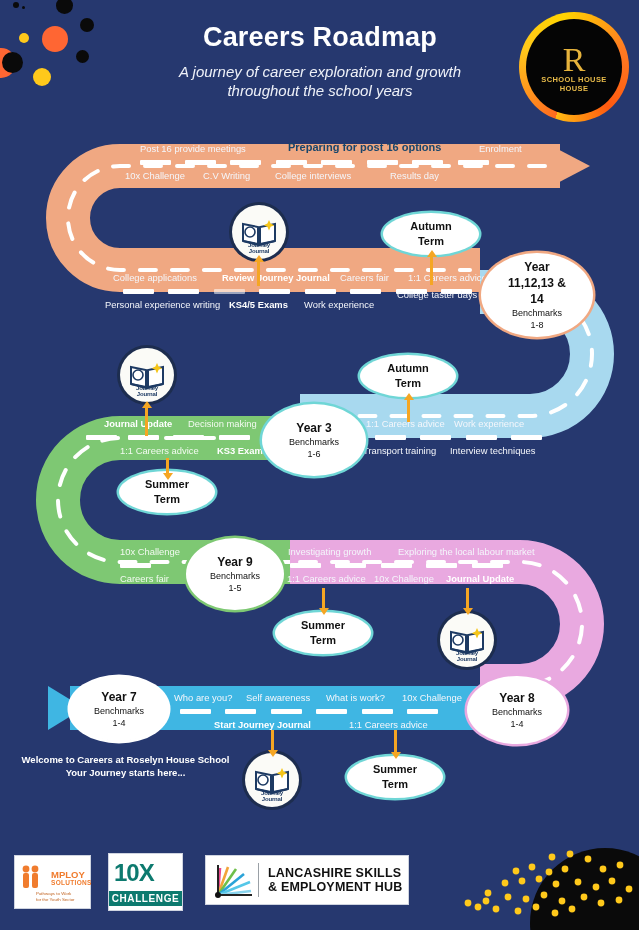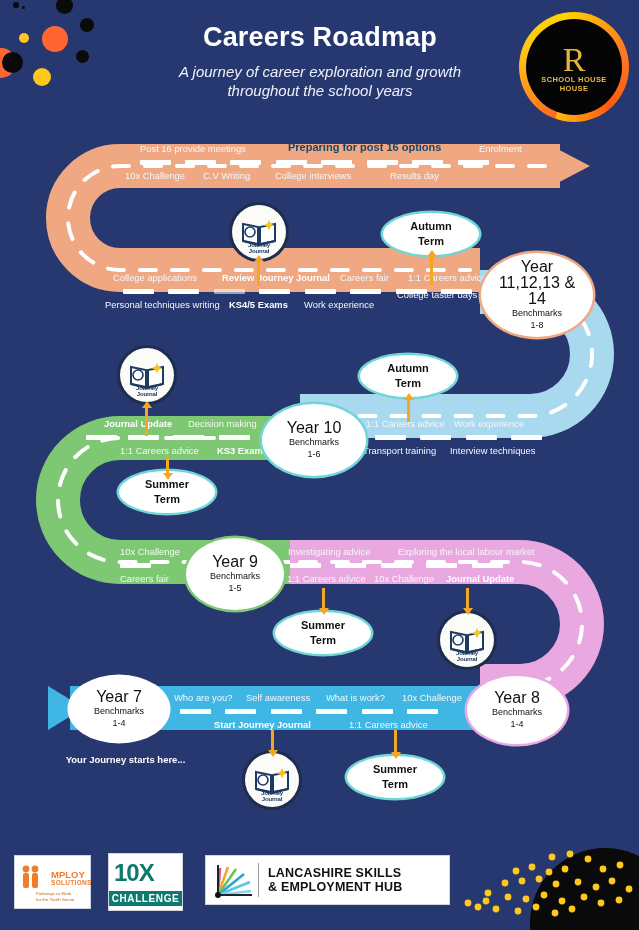--- a/index.html
+++ b/index.html
@@ -42,21 +42,21 @@
   .t-lightg{color:#f2faf0;}
   .t-bold-w{color:#ffffff;font-weight:bold;}
   .t-bold-d{color:#18456b;font-weight:bold;font-size:11px;}
   .dash{position:absolute;height:5px;background:#ffffff;border-radius:1px;}
   
   .year-bubble{
     position:absolute;border-radius:50%;background:#ffffff;
     display:flex;flex-direction:column;align-items:center;justify-content:center;
     text-align:center;color:#111111;
   }
-  .year-bubble .yb-title{font-size:16px;font-weight:normal;line-height:16px;}
+  .year-bubble .yb-title{font-size:12px;font-weight:bold;line-height:16px;}
   .year-bubble .yb-sub{font-size:9px;line-height:11px;margin-top:1px;}
   .term{
     position:absolute;border-radius:50%;background:#ffffff;
     display:flex;flex-direction:column;align-items:center;justify-content:center;
     text-align:center;color:#111111;font-size:11px;font-weight:bold;line-height:15px;
     box-shadow:0 0 0 2.5px #6fd6d6;
   }
   
   .jj{
     position:absolute;width:54px;height:54px;border-radius:50%;
@@ -77,21 +77,21 @@
   .arrow.up:after{top:-7px;border-bottom:7px solid #f5a623;}
   
   #welcome{
     position:absolute;left:18px;top:753px;width:215px;text-align:center;
     color:#ffffff;font-size:9.5px;font-weight:bold;line-height:13px;
   }
   
   .logo-box{position:absolute;background:#ffffff;border:1px solid #cfd4e0;}
   #logo-mploy{left:14px;top:855px;width:75px;height:52px;}
   #logo-10x{left:108px;top:853px;width:73px;height:56px;}
-  #logo-lsh{left:205px;top:855px;width:202px;height:48px;padding-left:41px;}
+  #logo-lsh{left:205px;top:855px;width:202px;height:48px;}
   .mploy-word{position:absolute;font-family:"Liberation Sans",sans-serif;padding-left:9px;}
   .lsh-text{
     position:absolute;left:62px;top:10px;color:#111;font-size:12.5px;
     font-weight:bold;line-height:14px;letter-spacing:.2px;
   }
   .lsh-div{position:absolute;left:52px;top:7px;width:1px;height:34px;background:#9aa0a6;}
 </style>
 </head>
 <body>
 
@@ -219,21 +219,21 @@
 
     <div class="dash" style="left:18px;top:17px;width:31px;"></div>
     <div class="dash" style="left:63px;top:17px;width:31px;"></div>
     <div class="dash" style="left:109px;top:17px;width:31px;opacity:.55;"></div>
     <div class="dash" style="left:154px;top:17px;width:31px;"></div>
     <div class="dash" style="left:200px;top:17px;width:31px;"></div>
     <div class="dash" style="left:245px;top:17px;width:31px;"></div>
     <div class="dash" style="left:291px;top:17px;width:31px;"></div>
     <div class="dash" style="left:336px;top:17px;width:31px;"></div>
 
-    <div class="pill-bot t-light" style="left:0px;top:27px;">Personal techniques writing</div>
+    <div class="pill-bot t-light" style="left:0px;top:27px;">Personal experience writing</div>
     <div class="pill-bot t-bold-w" style="left:124px;top:27px;">KS4/5 Exams</div>
     <div class="pill-bot t-light" style="left:199px;top:27px;">Work experience</div>
     <div class="pill-bot t-light" style="left:292px;top:17px;">College taster days</div>
   </div>
 
   <div class="band" style="left:104px;top:418px;width:170px;height:46px;">
     <div class="pill-top t-bold-w" style="left:0px;top:0px;">Journal Update</div>
     <div class="pill-top t-lightg" style="left:84px;top:0px;">Decision making</div>
 
     <div class="dash" style="left:24px;top:17px;width:31px;"></div>
@@ -259,21 +259,21 @@
     <div class="pill-bot t-light" style="left:84px;top:27px;text-align:right;">Interview techniques</div>
   </div>
 
   <div class="band" style="left:120px;top:546px;width:110px;height:46px;">
     <div class="pill-top t-lightg" style="left:0px;top:0px;">10x Challenge</div>
     <div class="dash" style="left:0px;top:17px;width:31px;"></div>
     <div class="pill-bot t-lightg" style="left:0px;top:27px;">Careers fair</div>
   </div>
 
   <div class="band" style="left:288px;top:546px;width:250px;height:46px;">
-    <div class="pill-top t-light" style="left:0px;top:0px;">Investigating advice</div>
+    <div class="pill-top t-light" style="left:0px;top:0px;">Investigating growth</div>
     <div class="pill-top t-light" style="left:110px;top:0px;">Exploring the local labour market</div>
 
     <div class="dash" style="left:2px;top:17px;width:31px;"></div>
     <div class="dash" style="left:47px;top:17px;width:31px;"></div>
     <div class="dash" style="left:93px;top:17px;width:31px;"></div>
     <div class="dash" style="left:138px;top:17px;width:31px;"></div>
     <div class="dash" style="left:184px;top:17px;width:31px;"></div>
 
     <div class="pill-bot t-light" style="left:-1px;top:27px;">1:1 Careers advice</div>
     <div class="pill-bot t-light" style="left:86px;top:27px;">10x Challenge</div>
@@ -299,21 +299,21 @@
 
   <div class="year-bubble" style="left:481px;top:253px;width:112px;height:84px;box-shadow:0 0 0 2.5px #f0a882;">
     <div class="yb-title">Year</div>
     <div class="yb-title">11,12,13 &amp;</div>
     <div class="yb-title">14</div>
     <div class="yb-sub">Benchmarks</div>
     <div class="yb-sub">1-8</div>
   </div>
 
   <div class="year-bubble" style="left:262px;top:404px;width:104px;height:72px;box-shadow:0 0 0 2.5px #6fd6d6;">
-    <div class="yb-title">Year 10</div>
+    <div class="yb-title">Year 3</div>
     <div class="yb-sub">Benchmarks</div>
     <div class="yb-sub">1-6</div>
   </div>
 
   <div class="year-bubble" style="left:186px;top:538px;width:98px;height:72px;box-shadow:0 0 0 2.5px #7ec873;">
     <div class="yb-title">Year 9</div>
     <div class="yb-sub">Benchmarks</div>
     <div class="yb-sub">1-5</div>
   </div>
 
@@ -410,20 +410,21 @@
   <div class="arrow up" style="left:430px;top:257px;height:28px;"></div>
   <div class="arrow up" style="left:145px;top:408px;height:28px;"></div>
   <div class="arrow up" style="left:407px;top:400px;height:22px;"></div>
   <div class="arrow down" style="left:166px;top:458px;height:15px;"></div>
   <div class="arrow down" style="left:322px;top:588px;height:20px;"></div>
   <div class="arrow down" style="left:466px;top:588px;height:20px;"></div>
   <div class="arrow down" style="left:271px;top:730px;height:20px;"></div>
   <div class="arrow down" style="left:394px;top:730px;height:22px;"></div>
 
   <div id="welcome">
+    <div>Welcome to Careers at Roselyn House School</div>
     <div>Your Journey starts here...</div>
   </div>
 
   <div class="logo-box" id="logo-mploy">
     <svg style="position:absolute;left:5px;top:8px;" width="22" height="26">
       <circle cx="6" cy="5" r="3.4" fill="#f07c2e"></circle>
         <circle cx="15" cy="5" r="3.4" fill="#f07c2e"></circle>
       <rect x="3" y="9" width="6" height="15" rx="2" fill="#f07c2e"></rect>
       <rect x="12" y="9" width="6" height="15" rx="2" fill="#f07c2e"></rect>
     </svg>

